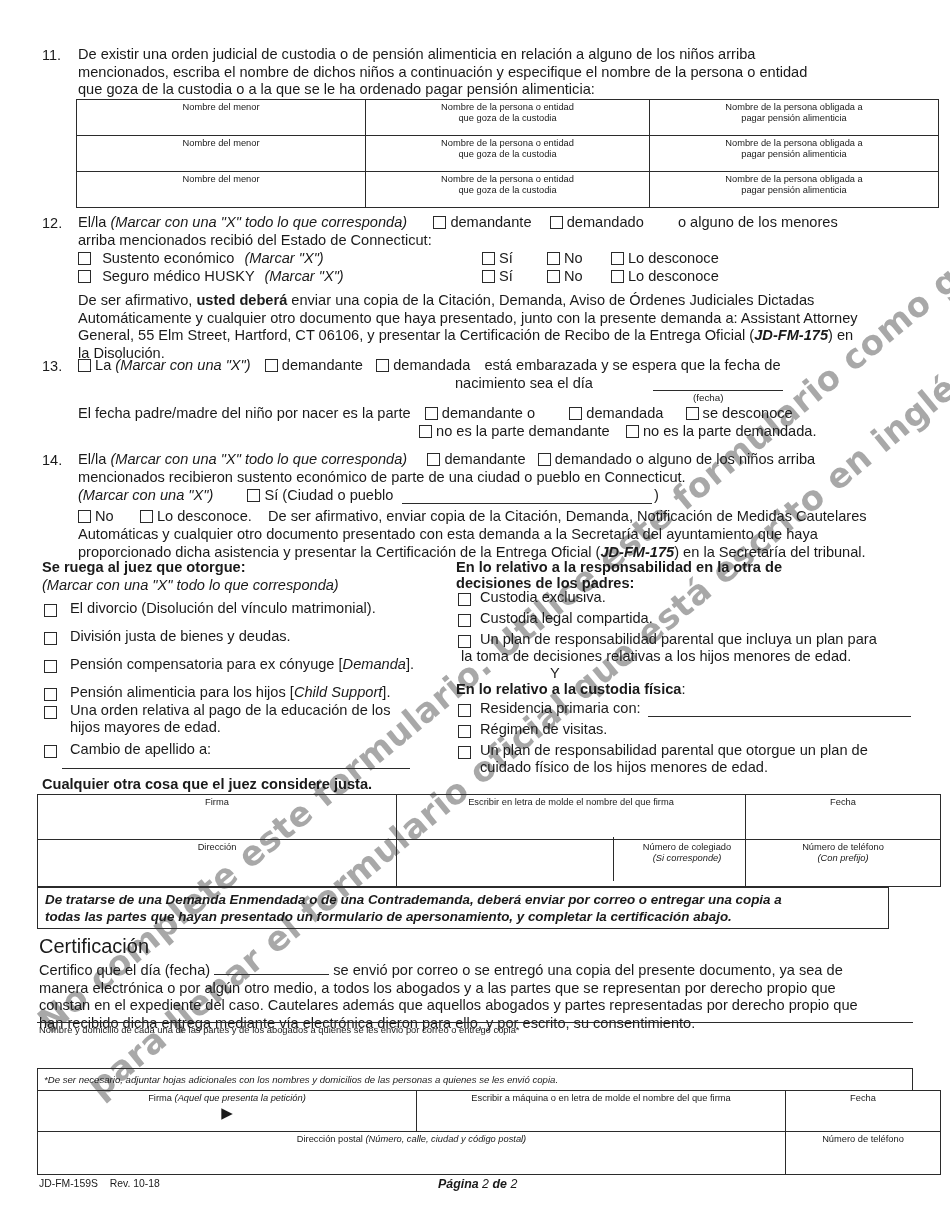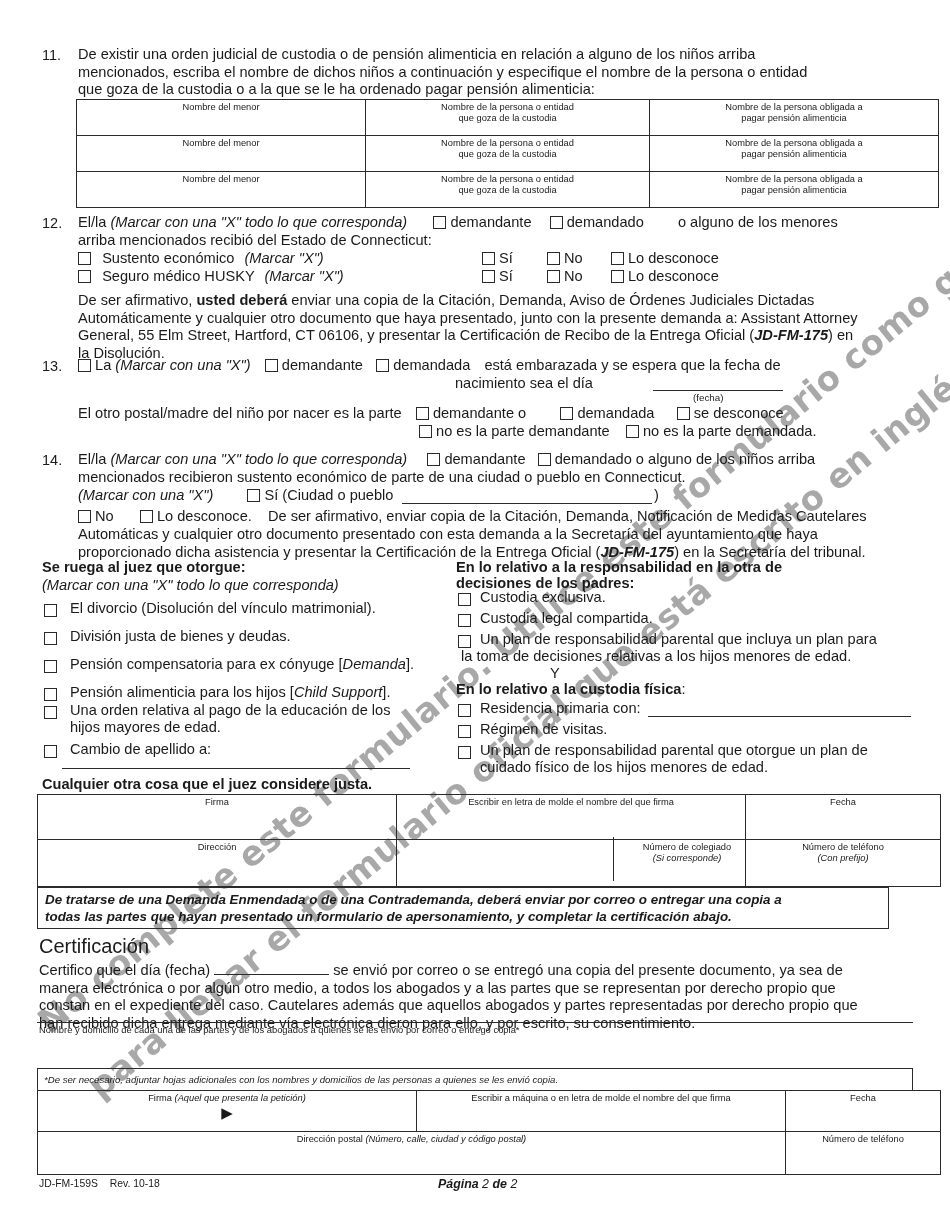--- a/index.html
+++ b/index.html
@@ -214,21 +214,21 @@
     <span style="display:inline-block;width:6px;"></span>
     <span>está embarazada y se espera que la fecha de</span>
   </div>
   <div class="blk body-t" style="left:455px; top:375px;">
     <span>nacimiento sea el día</span>
   </div>
   <div class="fill-line" style="left:653px; top:390px; width:130px;"></div>
   <div class="blk small" style="left:693px; top:392px;">(fecha)</div>
 
   <div class="blk body-t" style="left:78px; top:405px;">
-    <span>El otro postal/madre del niño por nacer es la parte</span>
+    <span>El fecha padre/madre del niño por nacer es la parte</span>
     <span style="display:inline-block;width:6px;"></span>
     <span class="cb"></span>
     <span>demandante o</span>
     <span style="display:inline-block;width:26px;"></span>
     <span class="cb"></span>
     <span>demandada</span>
     <span style="display:inline-block;width:14px;"></span>
     <span class="cb"></span>
     <span>se desconoce</span>
   </div>

